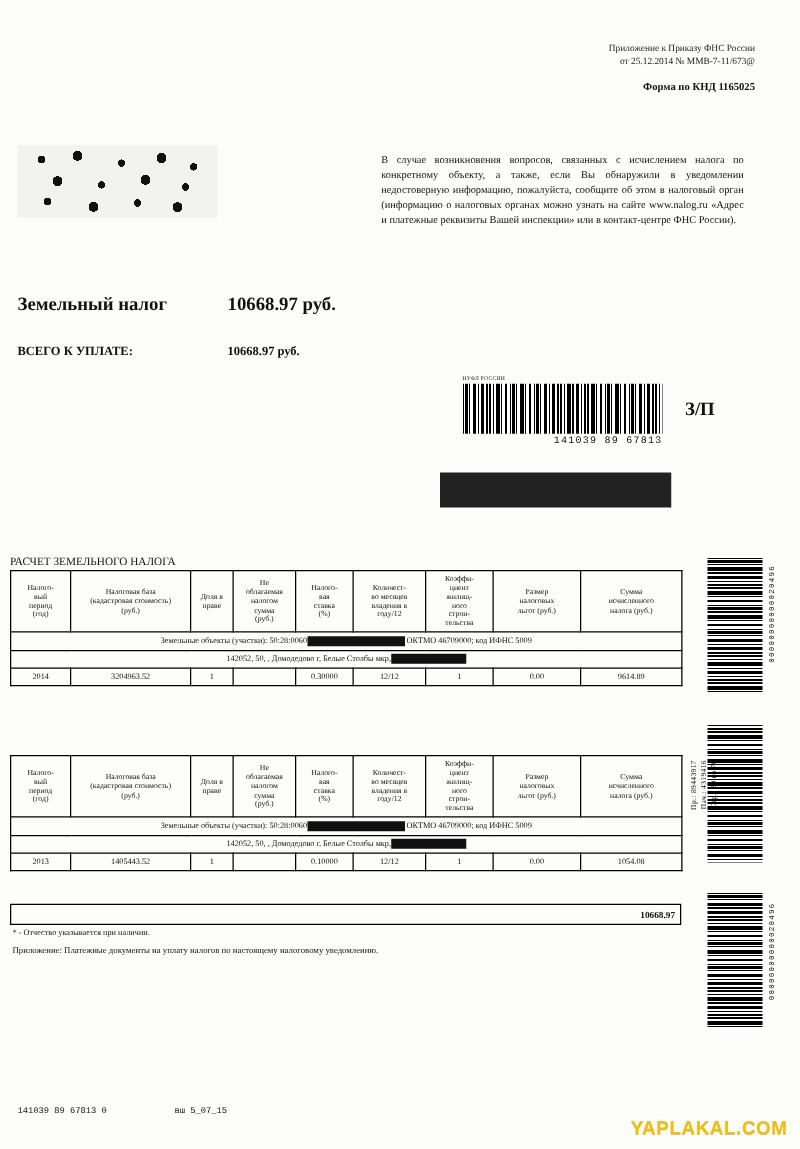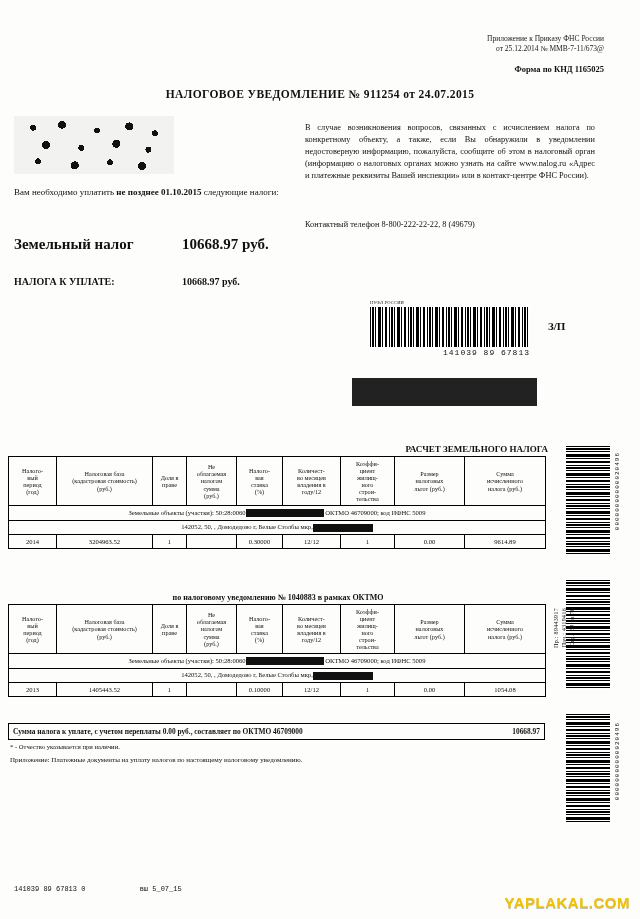--- a/index.html
+++ b/index.html
@@ -149,41 +149,41 @@
     width: 160px;
     font-size: 8px;
     font-family: "Liberation Mono", monospace;
     letter-spacing: 1px;
     text-align: right;
   }
   .zp {
     position: absolute;
     top: 320px;
     left: 548px;
-    font-size: 11px;
+    font-size: 15px;
     font-weight: bold;
   }
   
   .blob2 {
     position: absolute;
     top: 378px;
     left: 352px;
     width: 185px;
     height: 28px;
     background: #111;
     opacity: 0.93;
   }
   
   .sec-title {
     position: absolute;
     width: 540px;
     left: 8px;
-    text-align: right;
+    text-align: left;
     font-size: 9px;
-    font-weight: bold;
+    font-weight: normal;
   }
   .sec-sub {
     position: absolute;
     width: 540px;
     left: 8px;
     text-align: center;
     font-size: 8px;
     font-weight: bold;
   }
   
@@ -296,38 +296,33 @@
 <body>
 
 <div class="page">
 
   <div class="hdr-right">
     <div>Приложение к Приказу ФНС России</div>
     <div class="line2">от 25.12.2014 № ММВ-7-11/673@</div>
   </div>
   <div class="form-kd">Форма по КНД 1165025</div>
 
-  <div class="doc-title">НАЛОГОВОЕ УВЕДОМЛЕНИЕ № 911254 от 24.07.2015</div>
 
   <div class="addr-blob"></div>
 
   <div class="info-par">В случае возникновения вопросов, связанных с исчислением налога по конкретному объекту, а также, если Вы обнаружили в уведомлении недостоверную информацию, пожалуйста, сообщите об этом в налоговый орган (информацию о налоговых органах можно узнать на сайте www.nalog.ru «Адрес и платежные реквизиты Вашей инспекции» или в контакт-центре ФНС России).</div>
-  <div class="info-phone">Контактный телефон 8-800-222-22-22, 8 (49679)</div>
-
-  <div class="pay-intro">
-    <span>Вам необходимо уплатить </span><b>не позднее  01.10.2015</b><span> следующие налоги:</span>
-  </div>
+
 
   <div class="tax-row">
     <span>Земельный налог</span>
     <span class="amt">10668.97 руб.</span>
   </div>
 
   <div class="total-row">
-    <span>НАЛОГА К УПЛАТЕ:</span>
+    <span>ВСЕГО К УПЛАТЕ:</span>
     <span class="amt">10668.97 руб.</span>
   </div>
 
   <div class="bc-label">НУФЛ РОССИИ</div>
   <div class="barcode-main"></div>
   <div class="barcode-digits">141039  89   67813</div>
   <div class="zp">З/П</div>
 
   <div class="blob2"></div>
 
@@ -400,21 +395,20 @@
       <td class="data"></td>
       <td class="data">0.30000</td>
       <td class="data">12/12</td>
       <td class="data">1</td>
       <td class="data">0.00</td>
       <td class="data">9614.89</td>
     </tr>
   </tbody>
     </table>
 
-  <div class="sec-sub" style="top:593px;">по налоговому уведомлению № 1040883 в рамках ОКТМО</div>
 
   <table class="t" style="top:604px;">
     <colgroup>
       <col style="width:48px">
         <col style="width:96px">
         <col style="width:34px">
       <col style="width:50px">
         <col style="width:46px">
         <col style="width:58px">
       <col style="width:54px">
@@ -478,21 +472,20 @@
       <td class="data">12/12</td>
       <td class="data">1</td>
       <td class="data">0.00</td>
       <td class="data">1054.08</td>
     </tr>
   </tbody>
     </table>
 
   <div class="sumbar" style="top:723px;">
     <span class="val">10668.97</span>
-    <span>Сумма налога к уплате, с учетом переплаты 0.00 руб., составляет  по ОКТМО 46709000</span>
   </div>
 
   <div class="footnote" style="top:743px;">* - Отчество указывается при наличии.</div>
   <div class="appendix" style="top:756px;">
     <span>Приложение:</span>
     <span>Платежные документы на уплату налогов по настоящему налоговому уведомлению.</span>
   </div>
 
   <div class="vbar" style="top:446px; left:566px; width:44px; height:108px;"></div>
   <div class="vbar-num" style="top:452px; left:614px;">00000000000020496</div>

